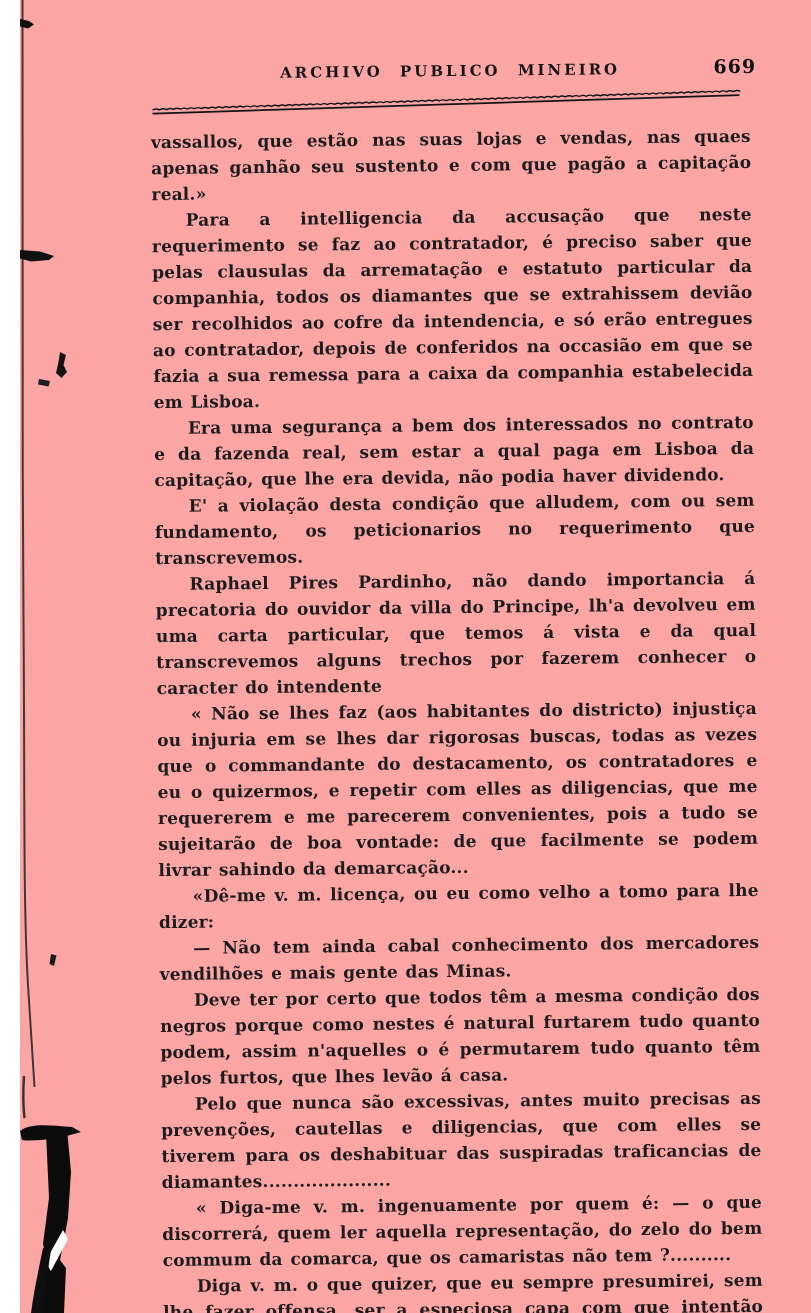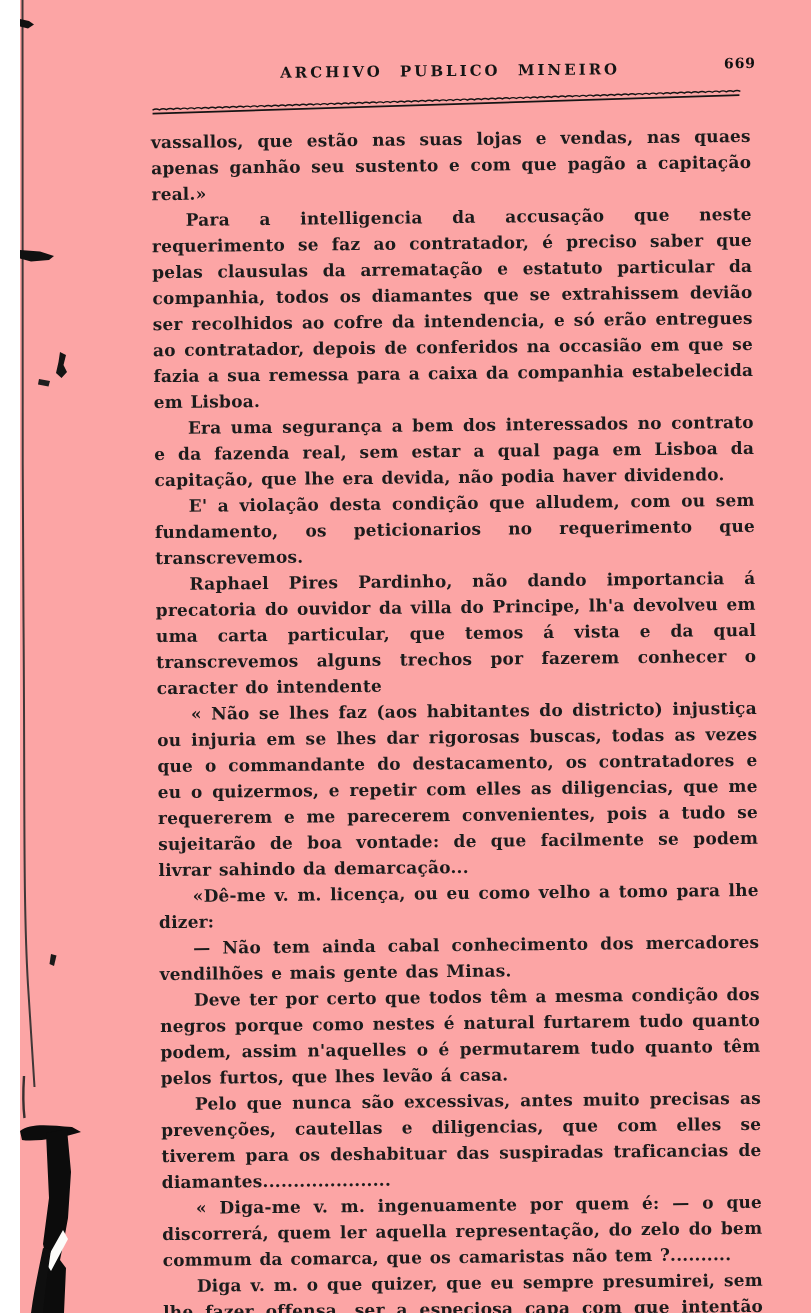--- a/index.html
+++ b/index.html
@@ -21,21 +21,21 @@
   .header{position:relative;height:30px;}
   .journal-title{
     position:absolute;left:0;right:0;top:4px;
     text-align:center;
     font-size:15px;font-weight:700;
     letter-spacing:3px;word-spacing:9px;
     color:#151515;
   }
   .page-number{
     position:absolute;right:-6px;top:0px;
-    font-size:14px;font-weight:700;letter-spacing:1px;
+    font-size:19px;font-weight:700;letter-spacing:1px;
     color:#0f0f0f;
   }
   .rule-svg{display:block;margin-top:2px;}
   .body-text{margin-top:12px;}
   .para{
     margin:0;
     font-size:17px;line-height:26px;
     font-weight:700;
     text-align:justify;
     text-indent:34px;

